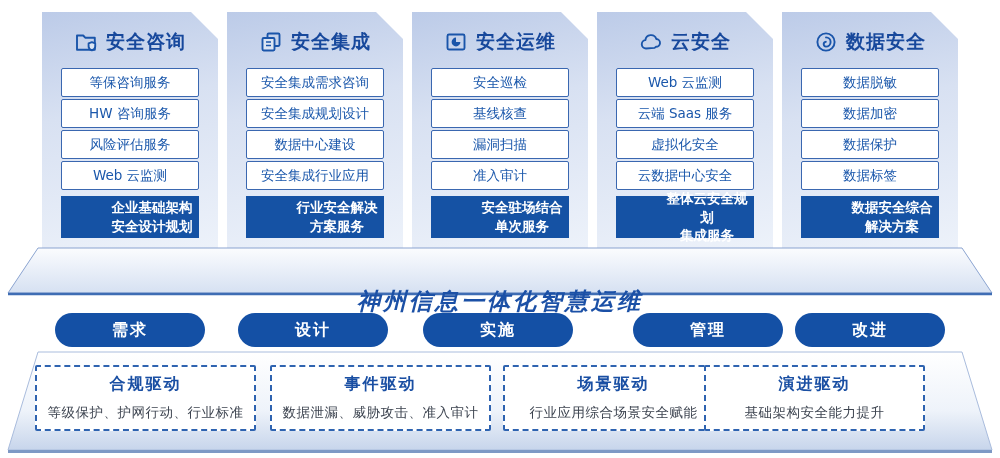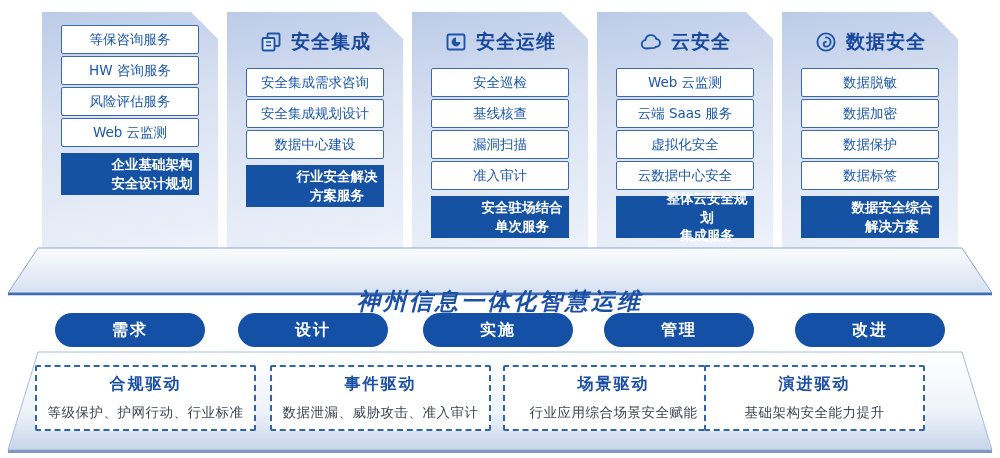--- a/index.html
+++ b/index.html
@@ -57,20 +57,29 @@
   }
   .driver-title { font-size:16px; font-weight:bold; color:#1a4fa3; letter-spacing:2px; }
   .driver-desc { font-size:13.5px; color:#3d4450; letter-spacing:0.5px; }
 </style>
 </head>
 <body>
 
 <div class="stage">
 
   <div class="card" style="left:42px">
+    <div class="card-header">
+      <span class="icon">
+        <svg width="24" height="24" viewBox="0 0 24 24" fill="none" stroke="#1a55aa" stroke-width="1.9" stroke-linejoin="round">
+          <path d="M3 5.5 h6.2 l2 2.2 h9.6 v12 H3 z"></path>
+          <path d="M14.6 13.4 l3.3 -1.2 3.3 1.2 v3 c0 2 -1.6 3.3 -3.3 4 c-1.7 -.7 -3.3 -2 -3.3 -4 z" fill="#dce5f3"></path>
+        </svg>
+      </span>
+      <span class="card-title">安全咨询</span>
+    </div>
     <div class="card-items">
       <div class="card-item">等保咨询服务</div>
       <div class="card-item">HW 咨询服务</div>
       <div class="card-item">风险评估服务</div>
       <div class="card-item">Web 云监测</div>
     </div>
     <div class="card-highlight">
       <span>企业基础架构</span>
       <span>安全设计规划</span>
     </div>
@@ -84,20 +93,21 @@
           <rect x="3.5" y="8" width="12" height="12.5" rx="1.2" fill="#dce5f3"></rect>
           <path d="M7 12 h5 M7 15.5 h5" stroke-width="1.6"></path>
         </svg>
       </span>
       <span class="card-title">安全集成</span>
     </div>
     <div class="card-items">
       <div class="card-item">安全集成需求咨询</div>
       <div class="card-item">安全集成规划设计</div>
       <div class="card-item">数据中心建设</div>
+      <div class="card-item">安全集成行业应用</div>
     </div>
     <div class="card-highlight">
       <span>行业安全解决</span>
       <span>方案服务</span>
     </div>
   </div>
 
   <div class="card" style="left:412px">
     <div class="card-header">
       <span class="icon">
@@ -183,21 +193,21 @@
         <stop offset="100%" stop-color="#c7d5eb"></stop>
       </linearGradient>
     </defs>
     <polygon points="38,4 962,4 992,102 8,102" fill="url(#bottomGrad)" stroke="#a9bcdd" stroke-width="1"></polygon>
     <line x1="8" y1="103.5" x2="992" y2="103.5" stroke="#7e99c5" stroke-width="3"></line>
   </svg>
 
   <div class="pill" style="left:55px">需求</div>
   <div class="pill" style="left:238px">设计</div>
   <div class="pill" style="left:423px">实施</div>
-  <div class="pill" style="left:604px">管理</div>
+  <div class="pill" style="left:633px">管理</div>
   <div class="pill" style="left:795px">改进</div>
 
   <div class="driver" style="left:35px">
     <div class="driver-title">合规驱动</div>
     <div class="driver-desc">等级保护、护网行动、行业标准</div>
   </div>
   <div class="driver" style="left:270px">
     <div class="driver-title">事件驱动</div>
     <div class="driver-desc">数据泄漏、威胁攻击、准入审计</div>
   </div>

